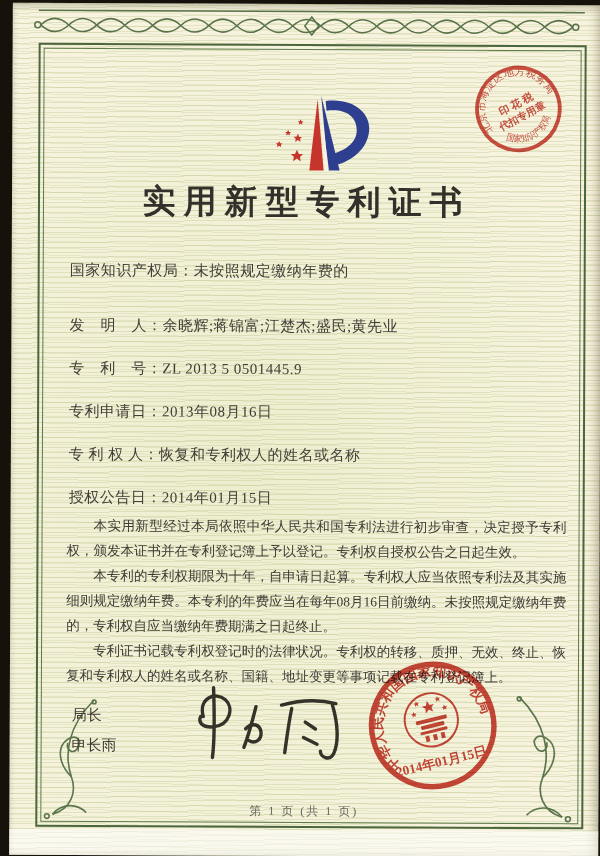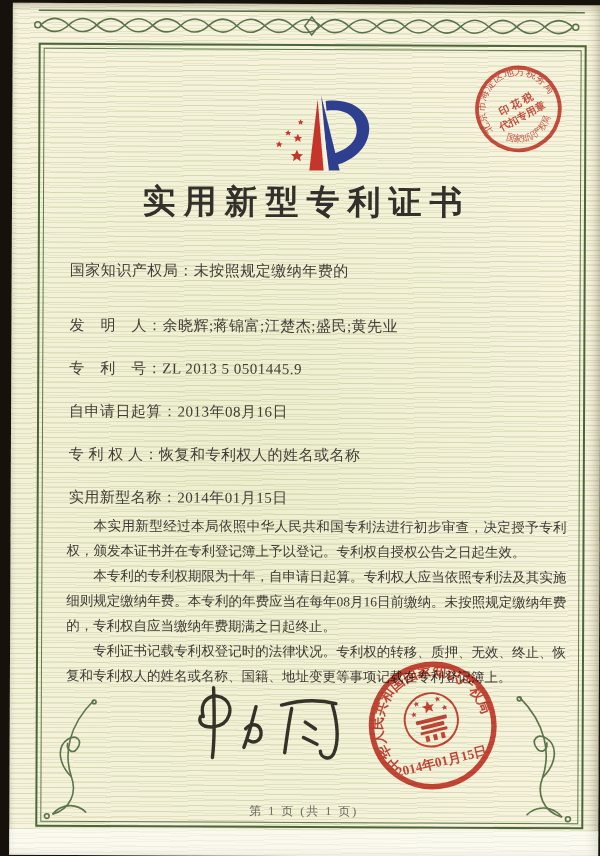--- a/index.html
+++ b/index.html
@@ -138,36 +138,40 @@
       <div class="field">
         <span>国家知识产权局：</span><span>未按照规定缴纳年费的</span>
       </div>
       <div class="field">
         <span>发　明　人：</span><span>余晓辉;蒋锦富;江楚杰;盛民;黄先业</span>
       </div>
       <div class="field">
         <span>专　利　号：</span><span>ZL 2013 5 0501445.9</span>
       </div>
       <div class="field">
-        <span>自申请日起算：</span><span>2013年08月16日</span>
+        <span>专利申请日：</span><span>2013年08月16日</span>
       </div>
       <div class="field">
         <span>专 利 权 人：</span><span>恢复和专利权人的姓名或名称</span>
       </div>
       <div class="field">
-        <span>实用新型名称：</span><span>2014年01月15日</span>
+        <span>授权公告日：</span><span>2014年01月15日</span>
       </div>
     </div>
 
     <div class="paras">
       <p>本实用新型经过本局依照中华人民共和国专利法进行初步审查，决定授予专利权，颁发本证书并在专利登记簿上予以登记。专利权自授权公告之日起生效。</p>
       <p>本专利的专利权期限为十年，自申请日起算。专利权人应当依照专利法及其实施细则规定缴纳年费。本专利的年费应当在每年08月16日前缴纳。未按照规定缴纳年费的，专利权自应当缴纳年费期满之日起终止。</p>
       <p>专利证书记载专利权登记时的法律状况。专利权的转移、质押、无效、终止、恢复和专利权人的姓名或名称、国籍、地址变更等事项记载在专利登记簿上。</p>
     </div>
 
+    <div class="signer">
+      <div>局长</div>
+      <div class="name">申长雨</div>
+    </div>
 
     <svg class="signature" viewBox="0 0 200 90">
       <g stroke="#26241f" stroke-width="4" fill="none" stroke-linecap="round" stroke-linejoin="round">
         <path d="M30,38 C24,16 44,8 56,18 C66,27 62,48 42,50 C28,51 24,44 27,38"></path>
         <path d="M42,4 C43,30 44,62 41,86"></path>
         <path d="M92,26 C88,42 84,58 78,74"></path>
         <path d="M80,52 C88,44 97,47 98,56 C99,66 90,70 84,66"></path>
         <path d="M122,24 C144,18 166,17 186,22"></path>
         <path d="M134,28 C130,48 128,66 126,80"></path>
         <path d="M182,24 C188,44 190,66 184,80 C180,90 168,86 168,78"></path>

